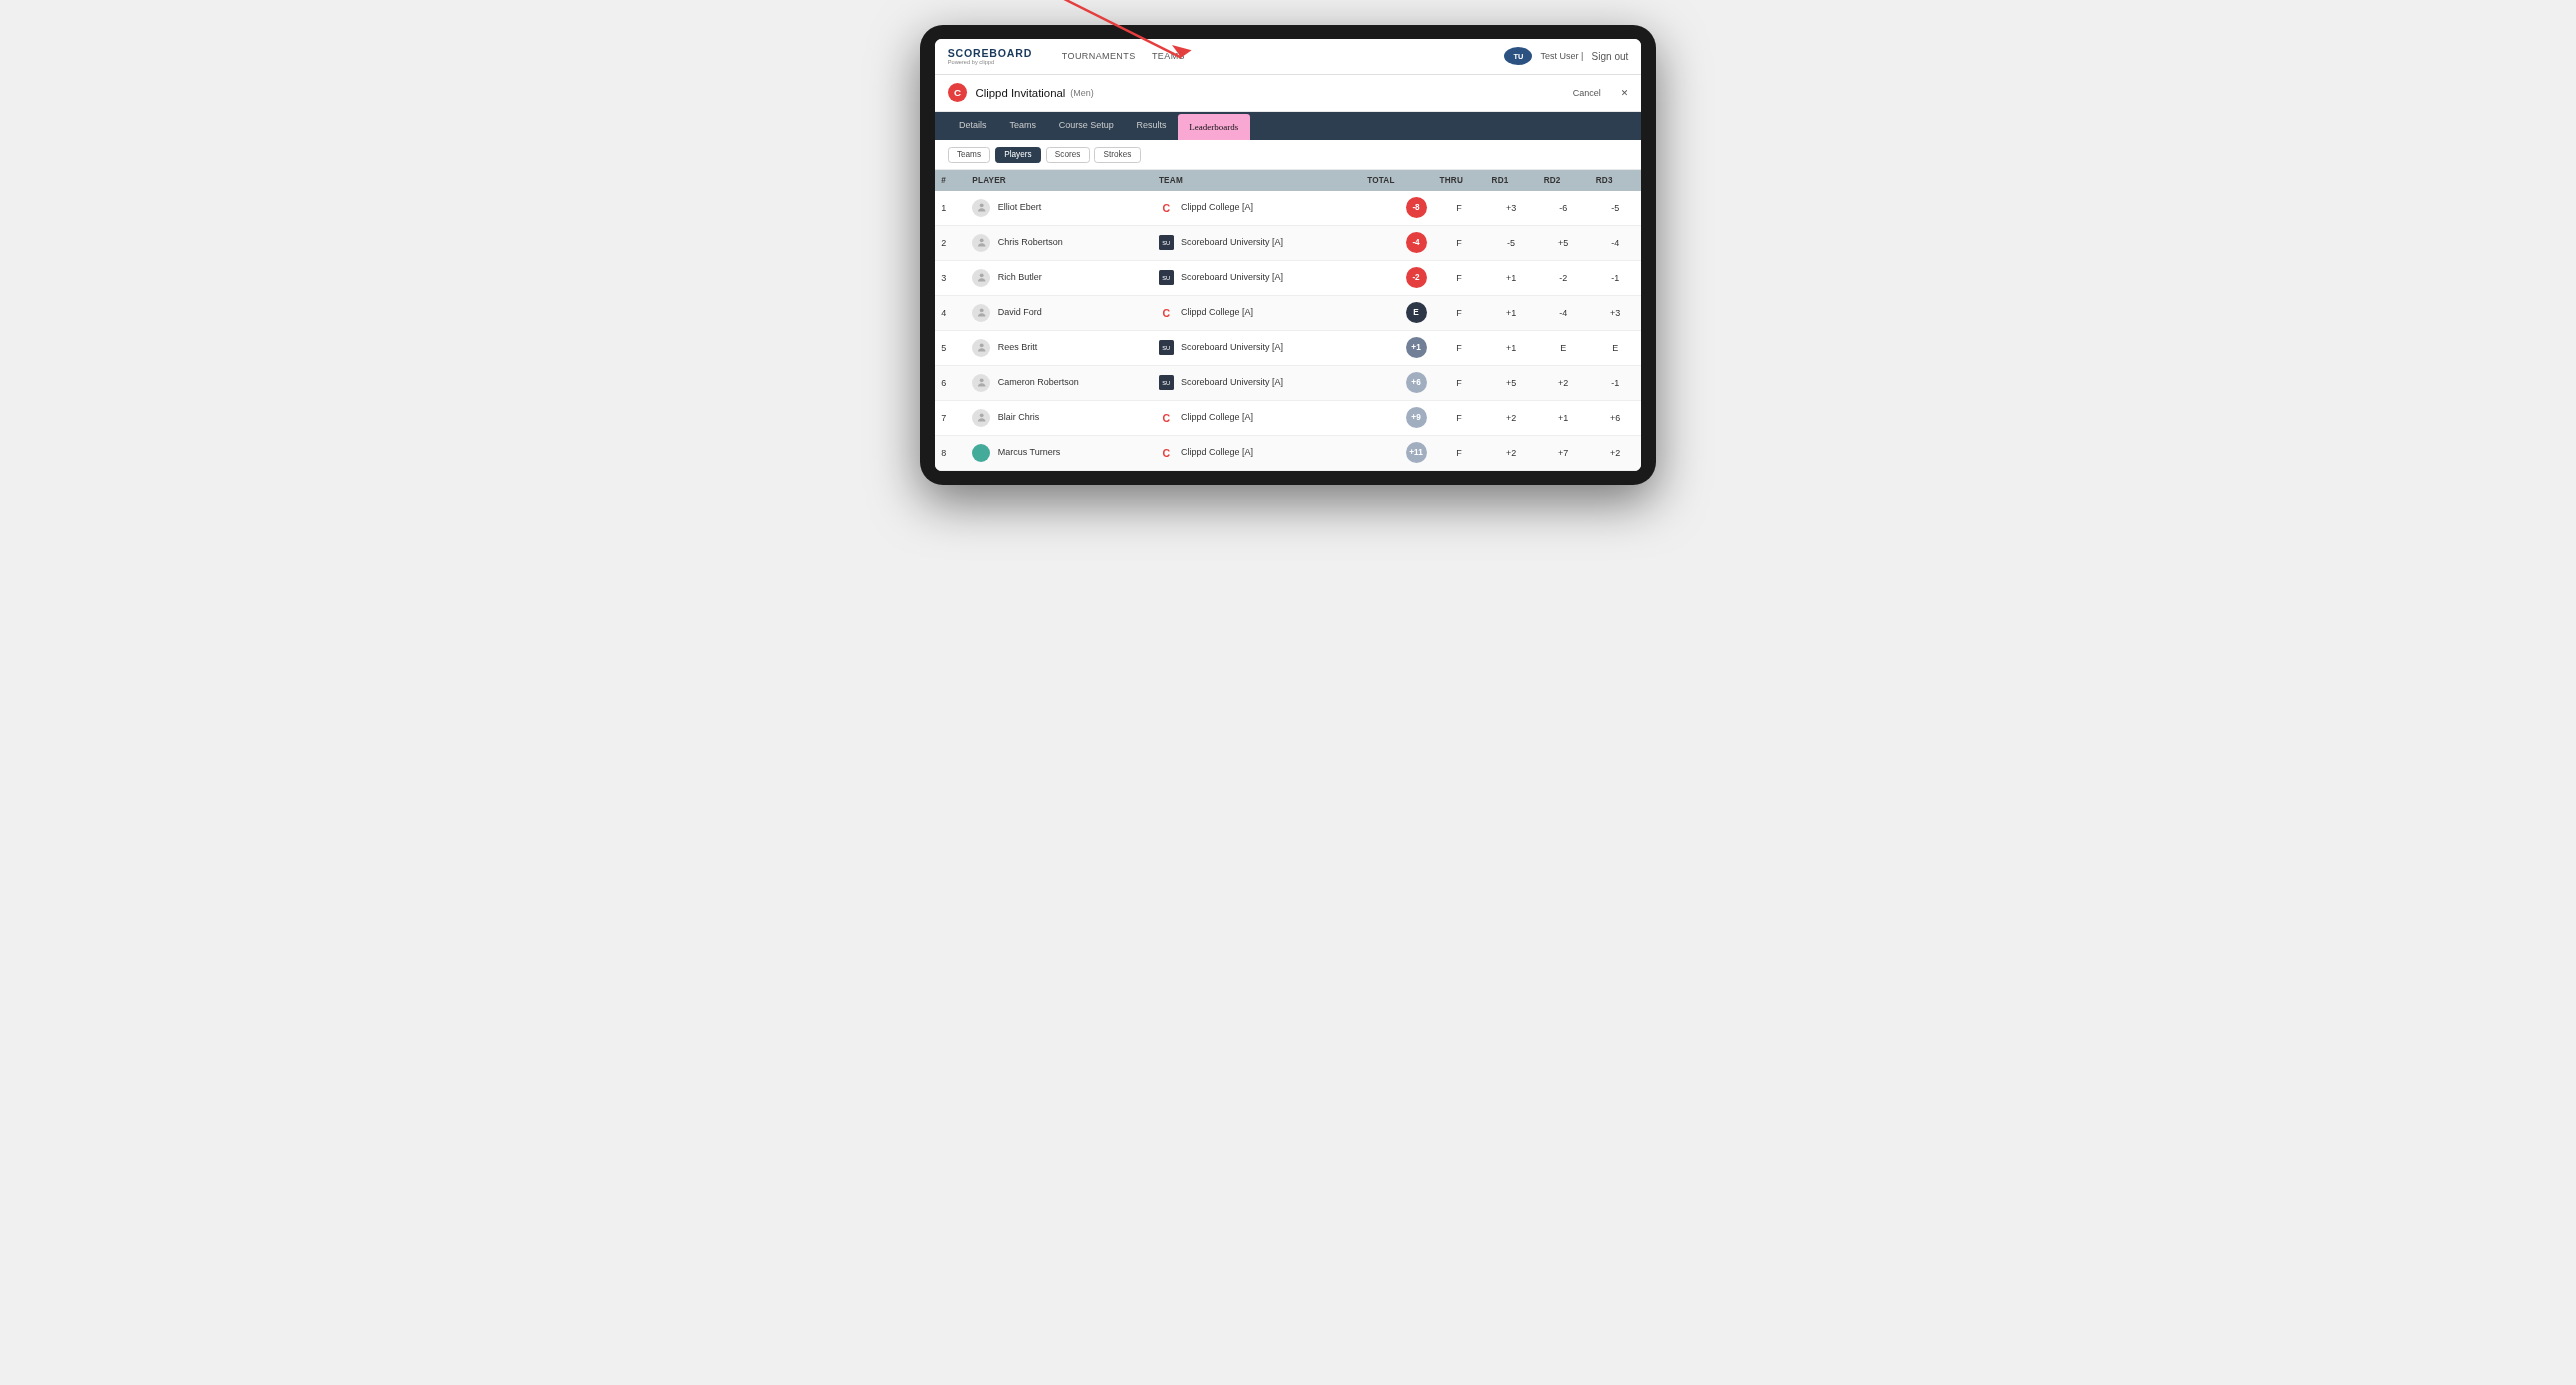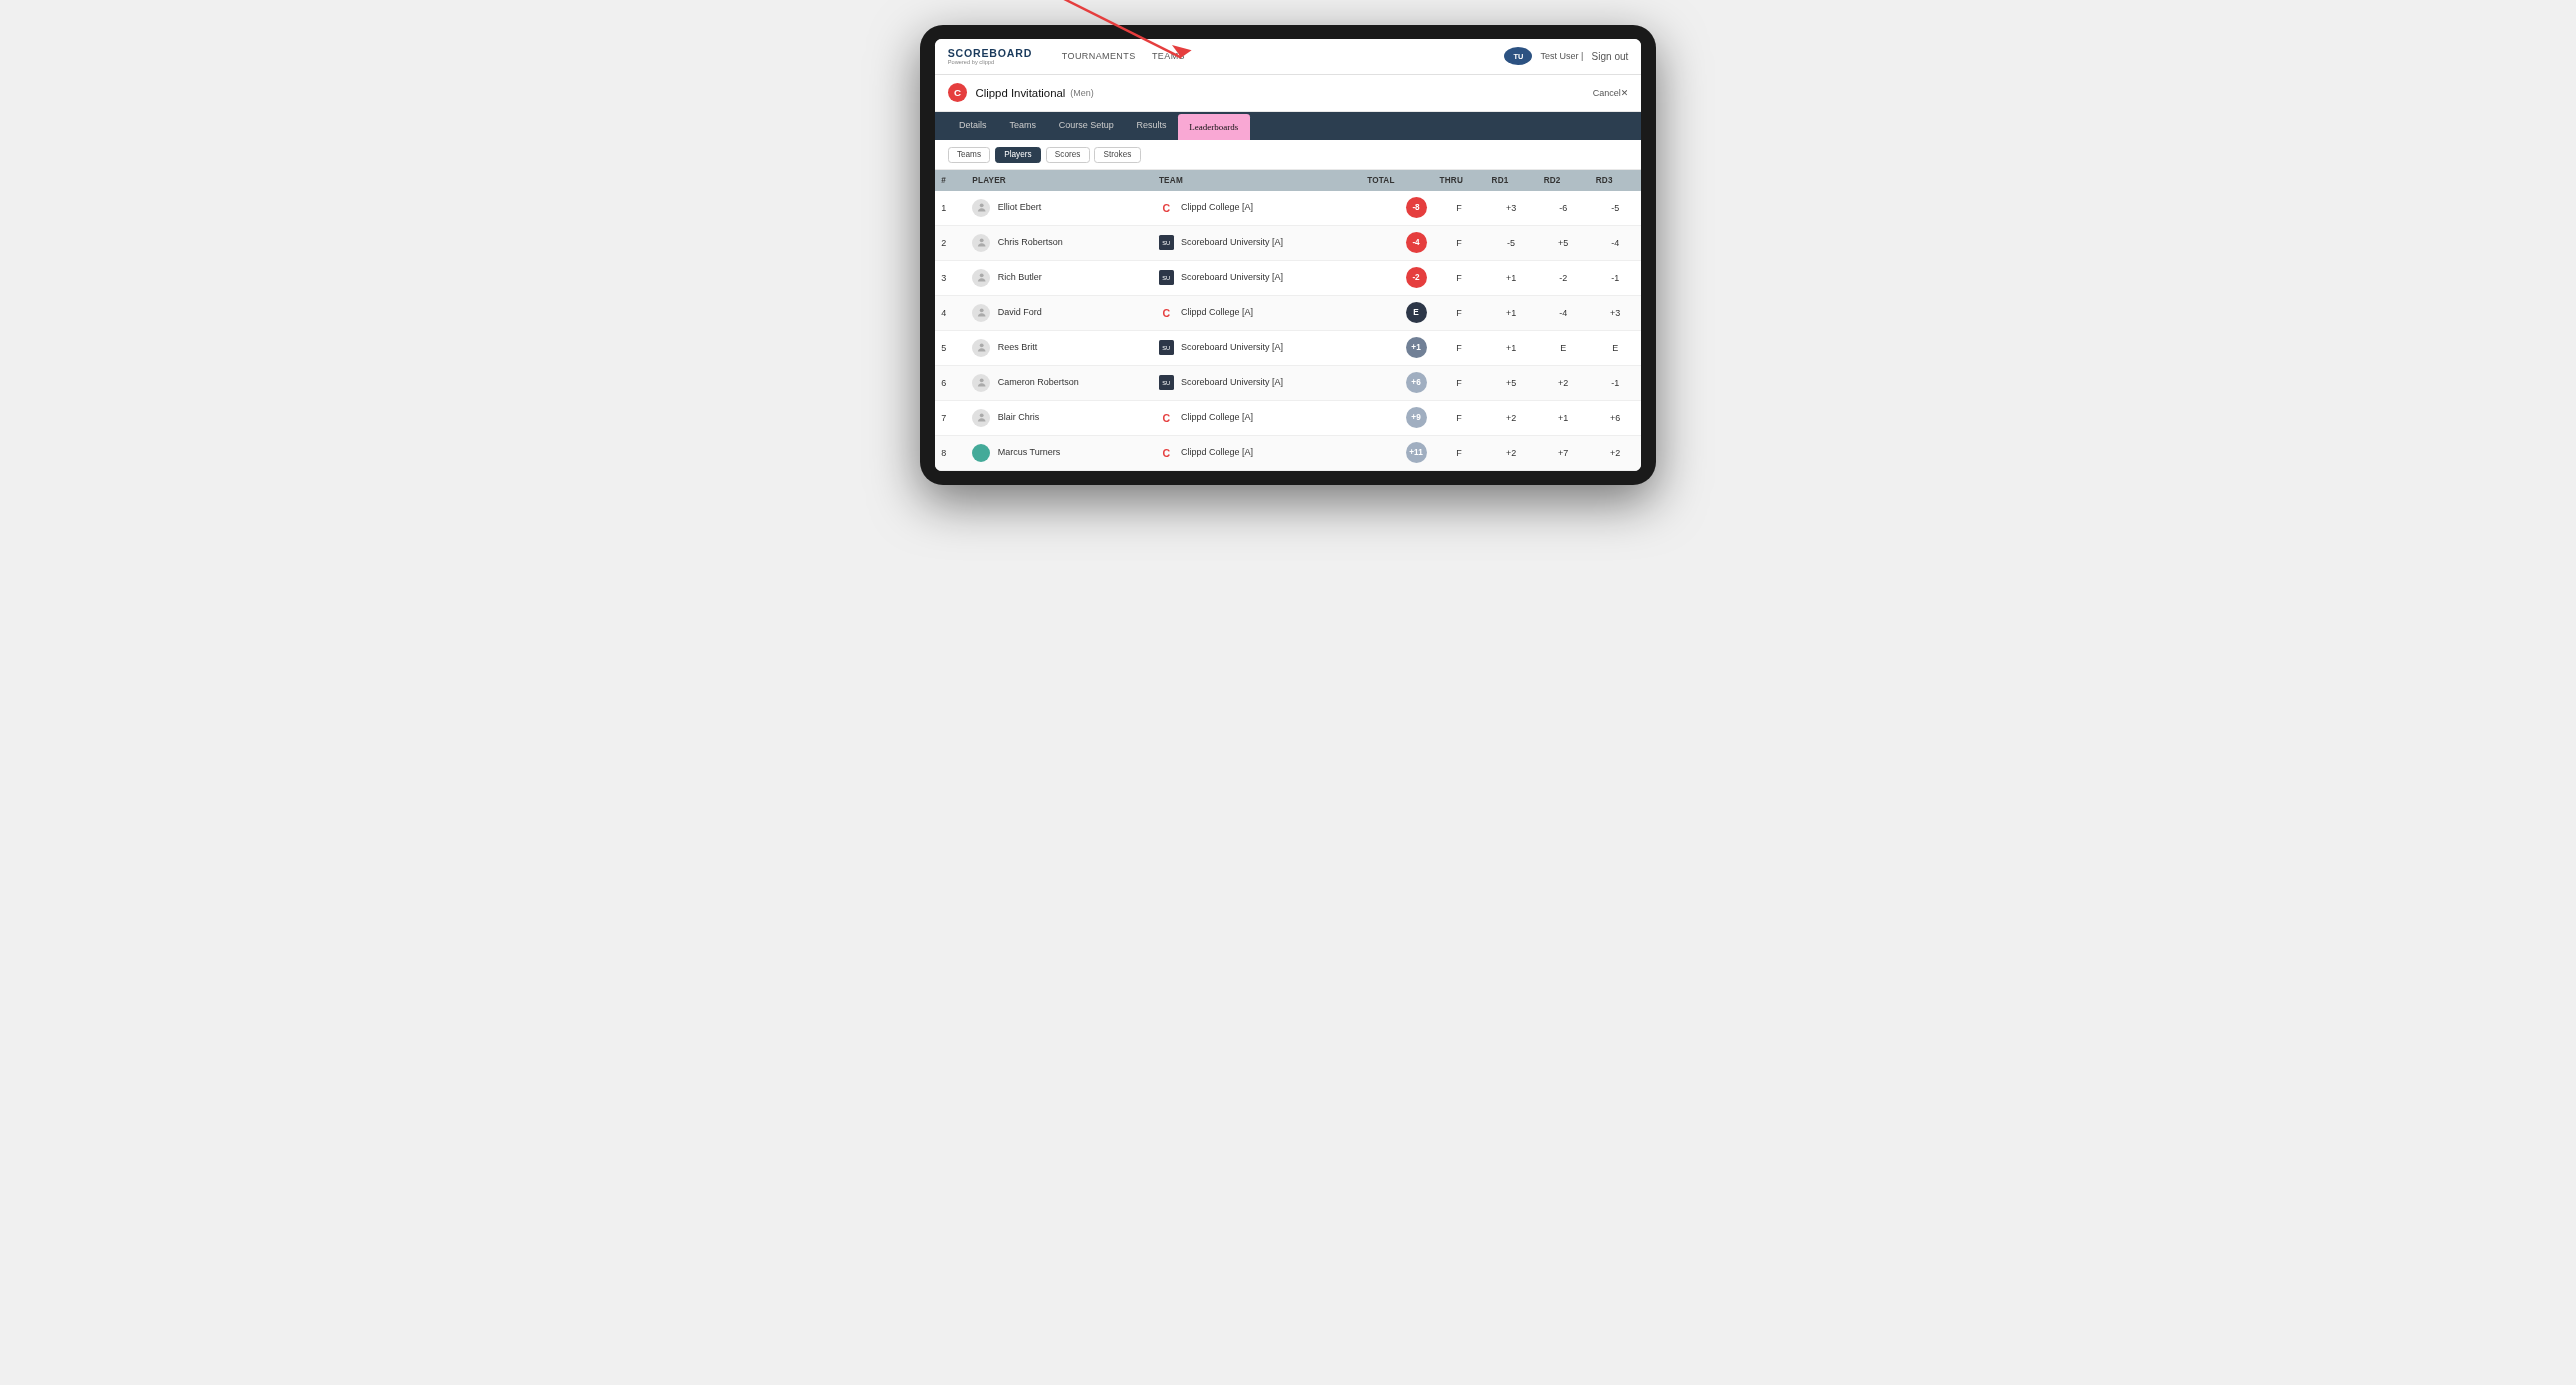--- a/index.html
+++ b/index.html
@@ -137,21 +137,21 @@
       color: #777;
       margin-left: 4.9px;
     }
     .cancel-btn {
       margin-left: auto;
       font-size: 9px;
       color: #555;
       cursor: pointer;
       display: flex;
       align-items: center;
-      gap: 0;
+      gap: 20px;
     }
 
     
     .tabs-bar {
       display: flex;
       background: #2c3e50;
       padding: 0 13px;
     }
     .tab {
       font-size: 9px;

